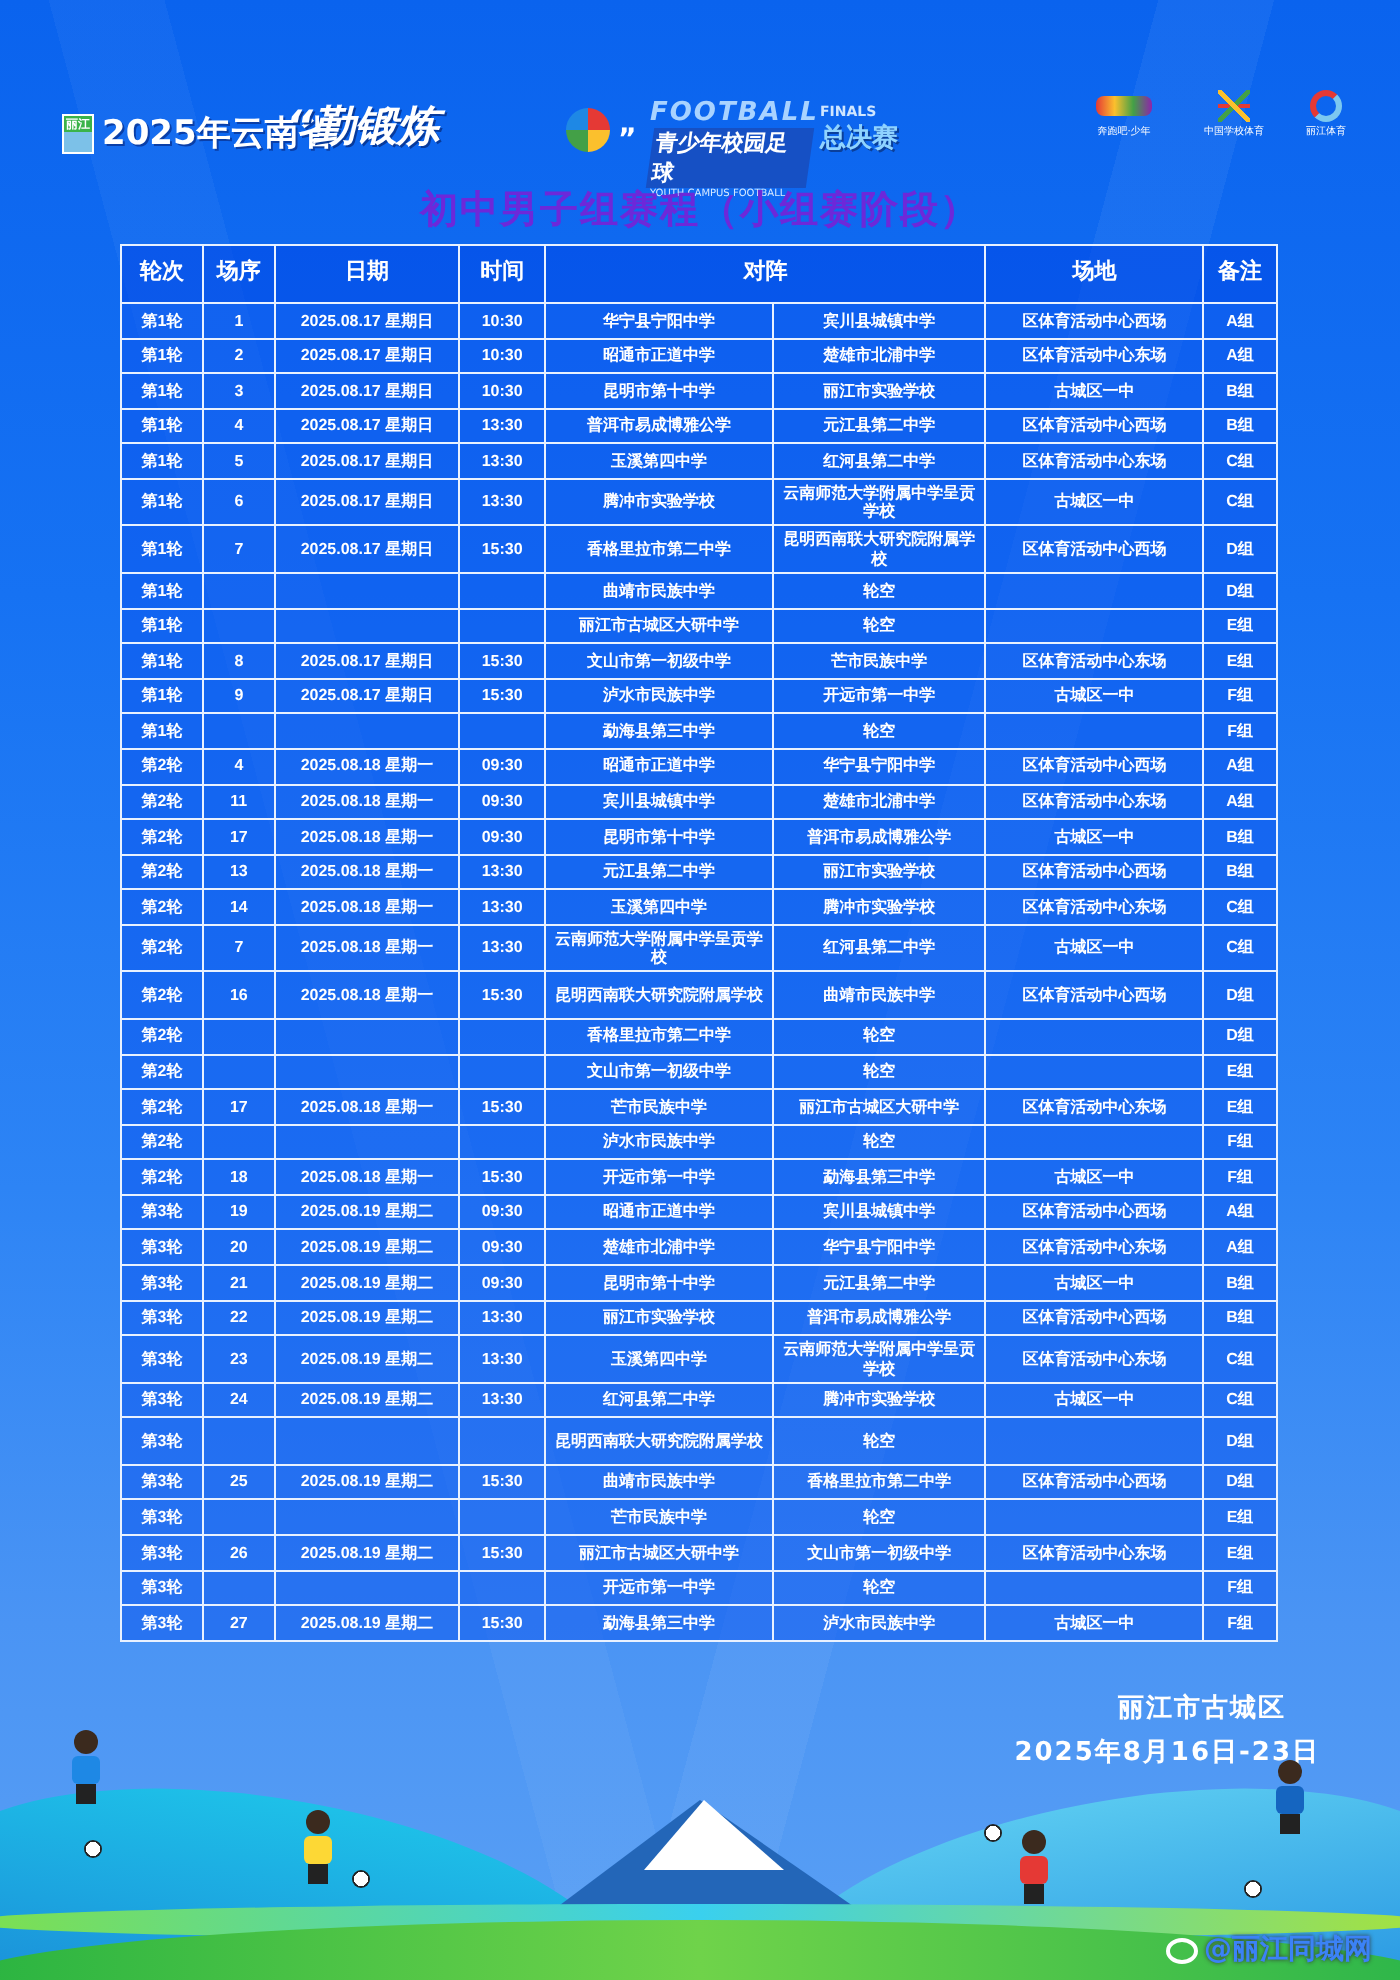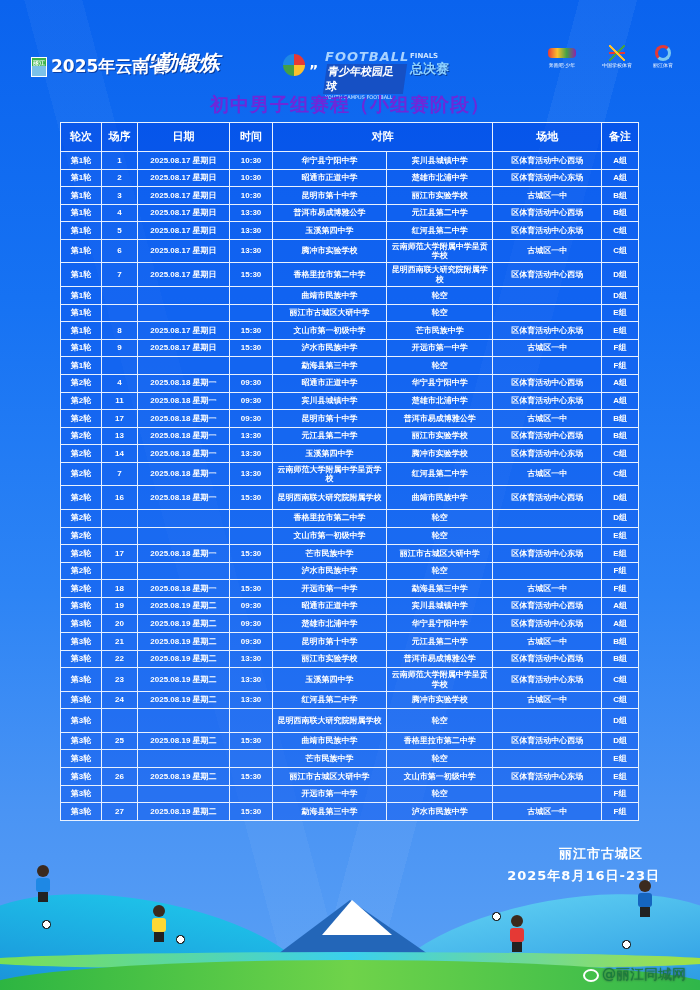--- a/index.html
+++ b/index.html
@@ -88,21 +88,21 @@
     border-left: 30px solid transparent; border-right: 40px solid transparent; border-bottom: 35px solid #ffffff; }
   .greenband { position:absolute; left:-20px; top: 100px; width: 740px; height: 60px;
     background: linear-gradient(90deg,#29b341,#6fd34a,#2cb54a); border-radius: 50% 50% 0 0; }
   .stripe { position:absolute; left:-20px; top: 92px; width: 740px; height: 18px;
     background: linear-gradient(90deg,#7fe04a,#3ad0ee,#a8e23a); border-radius: 50%; }
   .player { position:absolute; width: 18px; height: 40px; }
   .player .head { width: 12px; height: 12px; border-radius: 50%; background: #3b2a1e; margin: 0 auto; }
   .player .body { width: 14px; height: 14px; margin: 1px auto 0; border-radius: 3px; }
   .player .legs { width: 10px; height: 10px; margin: 0 auto; background: #222; }
   .ball { position:absolute; width: 9px; height: 9px; border-radius: 50%; background: radial-gradient(circle,#fff 55%,#222 56%); }
-  .watermark { position: absolute; right: 14px; bottom: 6px; font-size: 14px; color: #15803d; text-shadow: 0 0 2px #333; display:flex; align-items:center; gap: 3px; }
+  .watermark { position: absolute; right: 14px; bottom: 6px; font-size: 14px; color: #3b82f6; text-shadow: 0 0 2px #333; display:flex; align-items:center; gap: 3px; font-weight: bold; }
   .weibo { width: 16px; height: 13px; border-radius: 50%; border: 2px solid #fff; position: relative; }
 </style>
 </head>
 <body>
 
 <div class="rays"></div>
 
 <div class="header">
   <div class="brand">
     <div class="lj-badge"><span>丽江</span></div>

